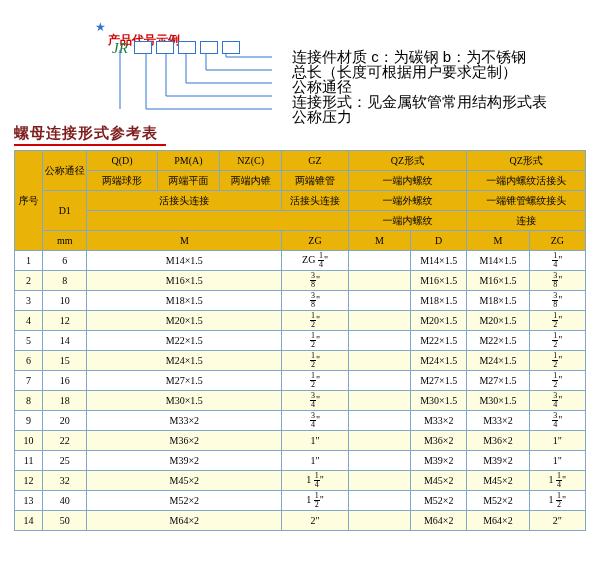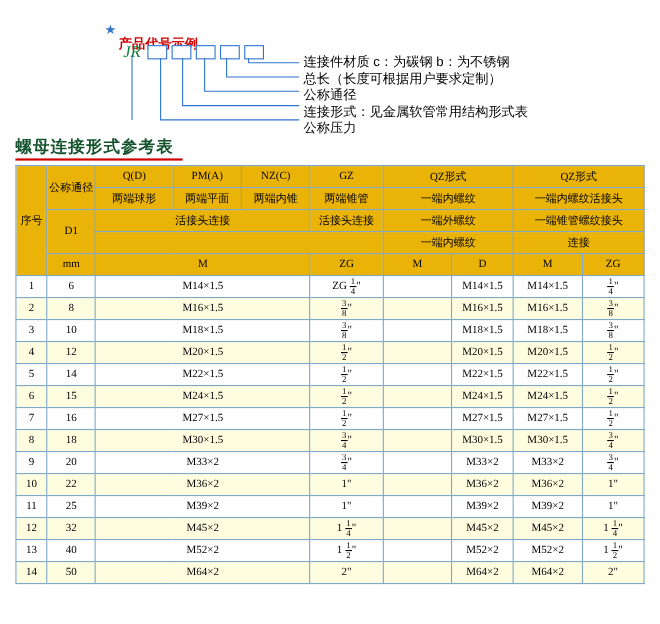--- a/index.html
+++ b/index.html
@@ -32,27 +32,28 @@
     display:flex;gap:4px;
   }
   .boxrow span{
     display:block;width:16px;height:11px;
     border:1px solid #2f74d0;
     background:#ffffff;
   }
   .leader-lines{position:absolute;left:0;top:0;width:600px;height:120px;}
   .legend-labels{position:absolute;left:276px;top:50px;}
   .legend-labels div{
-    font-size:12px;line-height:13px;white-space:nowrap;
+    font-size:15px;line-height:13px;white-space:nowrap;
     margin-bottom:2px;
+    margin-left:16px;
   }
   
   .sec-title{
     position:absolute;left:14px;top:124px;
-    font-size:15px;font-weight:bold;color:#14532d;
+    font-size:15px;font-weight:bold;color:#7f1d1d;
     letter-spacing:1px;
   }
   .sec-underline{
     position:absolute;left:14px;top:144px;width:152px;height:2px;background:#d00000;
   }
   
   table.main{
     position:absolute;left:14px;top:150px;
     border-collapse:collapse;
     width:572px;

